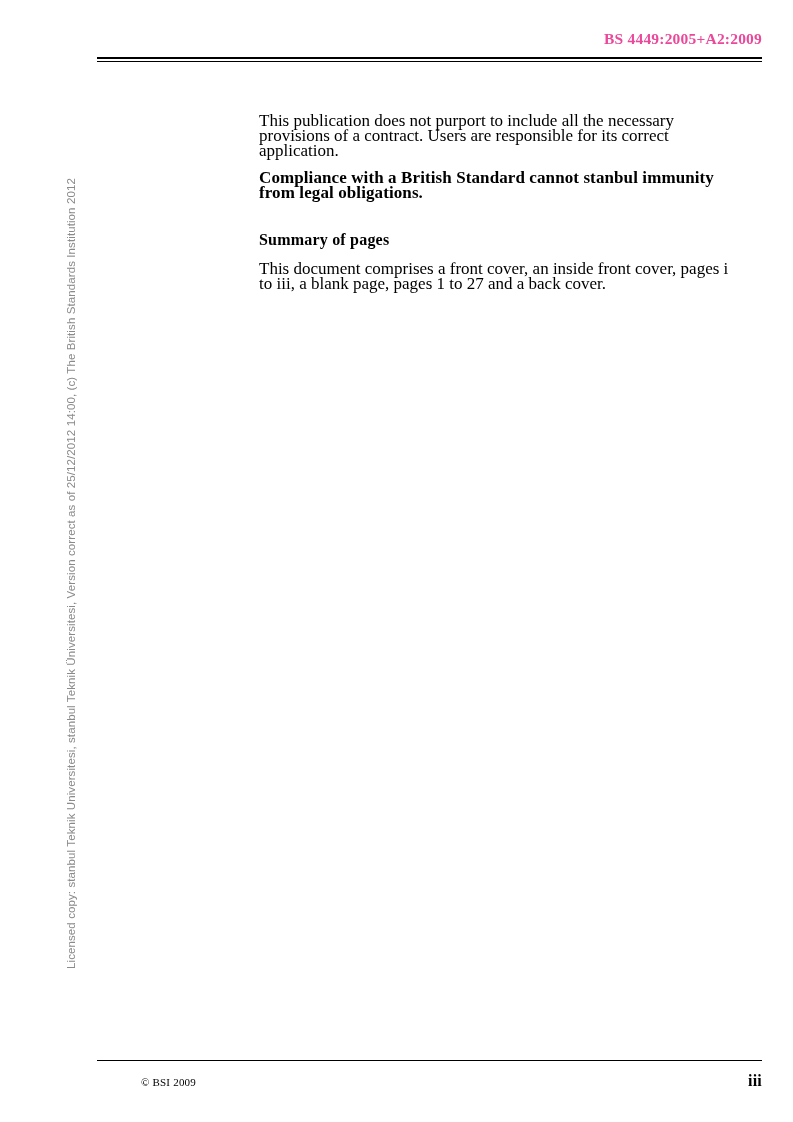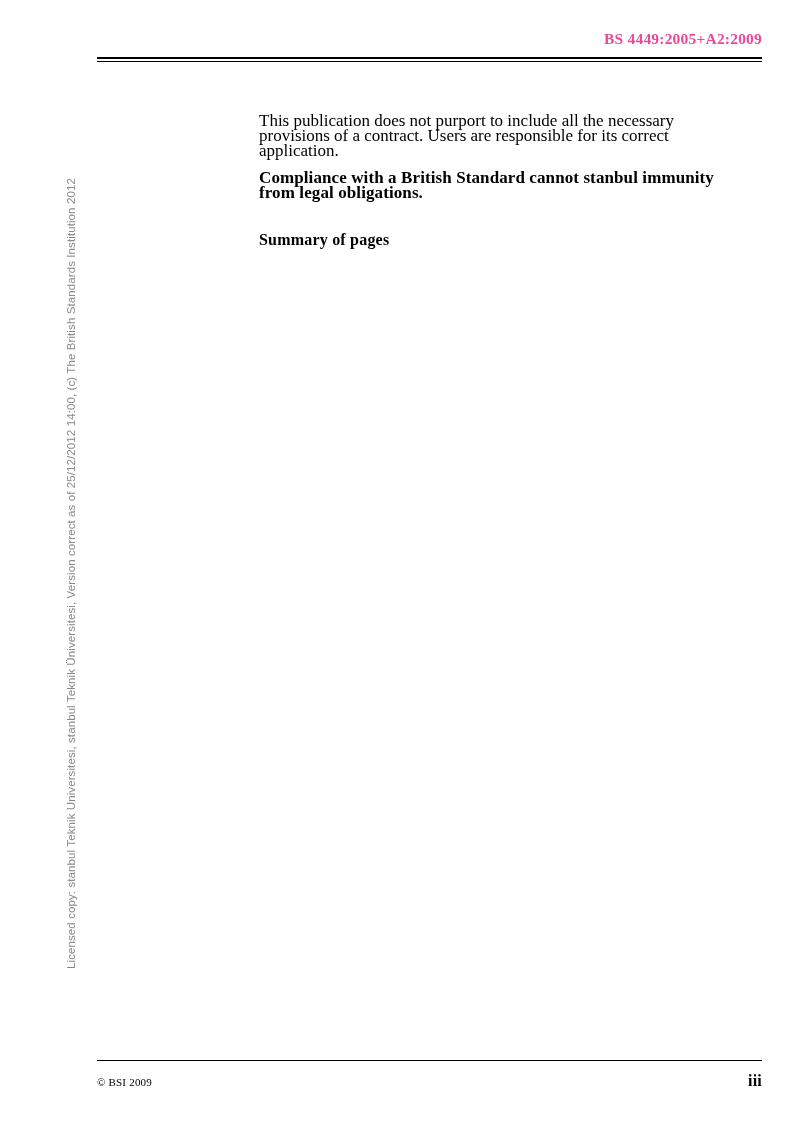--- a/index.html
+++ b/index.html
@@ -106,20 +106,21 @@
   }
   .footer-rule {
     border-top: 1.6px solid #000;
     width: 100%;
   }
   .footer-row {
     margin-top: 11px;
     display: flex;
     justify-content: space-between;
     align-items: baseline;
+    margin-left: 44px;
   }
   .footer-left {
     font-size: 11px;
     letter-spacing: 0.2px;
   }
   .footer-right {
     font-size: 16px;
     font-weight: bold;
     letter-spacing: 0.2px;
   }
@@ -136,20 +137,21 @@
     <div class="header-rule"></div>
   </div>
 
   <div class="content">
     <p class="para">This publication does not purport to include all the necessary provisions of a contract. Users are responsible for its correct application.</p>
 
     <p class="para bold">Compliance with a British Standard cannot stanbul immunity from legal obligations.</p>
 
     <div class="section-heading">Summary of pages</div>
 
+    <p class="para tight">This document comprises a front cover, an inside front cover, pages i to iii, a blank page, pages 1 to 27 and a back cover.</p>
 
   </div>
 
   <div class="footer">
     <div class="footer-rule"></div>
     <div class="footer-row">
       <div class="footer-left">© BSI 2009</div>
       <div class="footer-right">iii</div>
     </div>
   </div>

